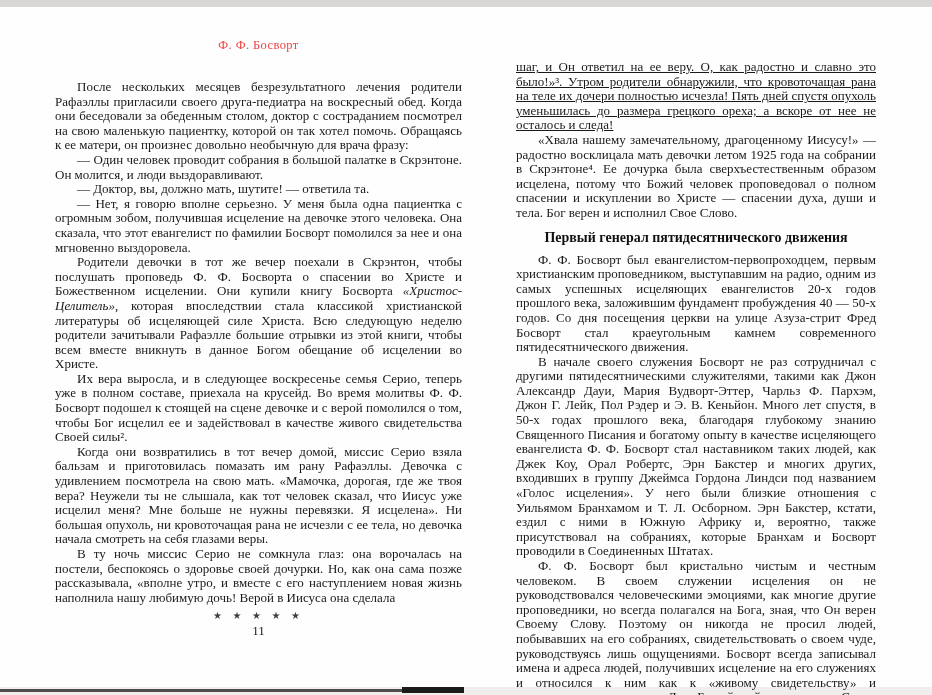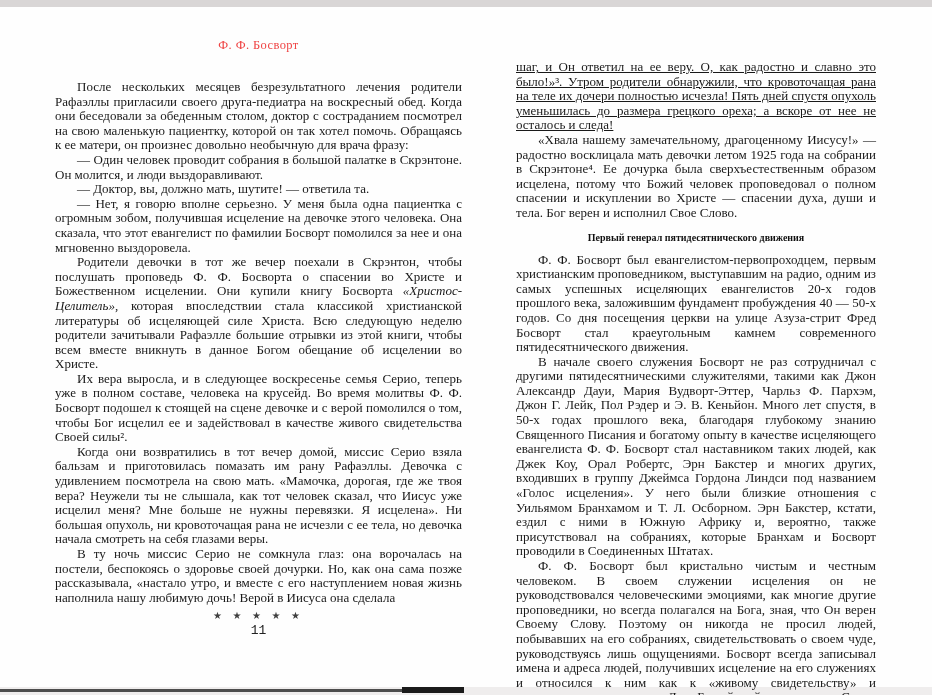--- a/index.html
+++ b/index.html
@@ -40,61 +40,60 @@
     text-indent:22px;
     color:#191919;
   }
   .para.no-indent{text-indent:0;text-decoration:underline;}
   .para i{font-style:italic;}
 
   .section-heading{
     margin:9px 0 7px 0;
     text-align:center;
     font-weight:bold;
-    font-size:10px;
+    font-size:14px;
     line-height:16px;
     color:#111;
   }
 
   .page-footer{margin-top:5px;text-align:center;}
   .footer-stars{
     font-size:10px;
     letter-spacing:4px;
     color:#3f3f3f;
     line-height:12px;
   }
   .page-number{
     font-size:13px;
     color:#222;
     line-height:15px;
     margin-top:1px;
-    font-family:Liberation Mono, monospace;
   }
 </style>
 </head>
 <body>
 
 <div id="canvas">
 
   <div class="scan-strip-top"></div>
   <div class="scan-strip-bottom"></div>
   <div class="page-edge-line"></div>
   <div class="page-edge-dark"></div>
 
   <div class="page" id="left-page">
     <div class="running-header">Ф. Ф. Босворт</div>
     <div class="page-body">
       <p class="para">После нескольких месяцев безрезультатного лечения родители Рафаэллы пригласили своего друга-педиатра на воскресный обед. Когда они беседовали за обеденным столом, доктор с состраданием посмотрел на свою маленькую пациентку, которой он так хотел помочь. Обращаясь к ее матери, он произнес довольно необычную для врача фразу:</p>
       <p class="para">— Один человек проводит собрания в большой палатке в Скрэнтоне. Он молится, и люди выздоравливают.</p>
       <p class="para">— Доктор, вы, должно мать, шутите! — ответила та.</p>
       <p class="para">— Нет, я говорю вполне серьезно. У меня была одна пациентка с огромным зобом, получившая исцеление на девочке этого человека. Она сказала, что этот евангелист по фамилии Босворт помолился за нее и она мгновенно выздоровела.</p>
       <p class="para"><span>Родители девочки в тот же вечер поехали в Скрэнтон, чтобы послушать проповедь Ф. Ф. Босворта о спасении во Христе и Божественном исцелении. Они купили книгу Босворта </span><i>«Христос-Целитель»</i><span>, которая впоследствии стала классикой христианской литературы об исцеляющей силе Христа. Всю следующую неделю родители зачитывали Рафаэлле большие отрывки из этой книги, чтобы всем вместе вникнуть в данное Богом обещание об исцелении во Христе.</span></p>
-      <p class="para">Их вера выросла, и в следующее воскресенье семья Серио, теперь уже в полном составе, человека на крусейд. Во время молитвы Ф. Ф. Босворт подошел к стоящей на сцене девочке и с верой помолился о том, чтобы Бог исцелил ее и задействовал в качестве живого свидетельства Своей силы².</p>
+      <p class="para">Их вера выросла, и в следующее воскресенье семья Серио, теперь уже в полном составе, приехала на крусейд. Во время молитвы Ф. Ф. Босворт подошел к стоящей на сцене девочке и с верой помолился о том, чтобы Бог исцелил ее и задействовал в качестве живого свидетельства Своей силы².</p>
       <p class="para">Когда они возвратились в тот вечер домой, миссис Серио взяла бальзам и приготовилась помазать им рану Рафаэллы. Девочка с удивлением посмотрела на свою мать. «Мамочка, дорогая, где же твоя вера? Неужели ты не слышала, как тот человек сказал, что Иисус уже исцелил меня? Мне больше не нужны перевязки. Я исцелена». Ни большая опухоль, ни кровоточащая рана не исчезли с ее тела, но девочка начала смотреть на себя глазами веры.</p>
-      <p class="para">В ту ночь миссис Серио не сомкнула глаз: она ворочалась на постели, беспокоясь о здоровье своей дочурки. Но, как она сама позже рассказывала, «настало утро, и вместе с его наступлением новая жизнь наполнила нашу любимую дочь! Верой в Иисуса она сделала</p>
+      <p class="para">В ту ночь миссис Серио не сомкнула глаз: она ворочалась на постели, беспокоясь о здоровье своей дочурки. Но, как она сама позже рассказывала, «вполне утро, и вместе с его наступлением новая жизнь наполнила нашу любимую дочь! Верой в Иисуса она сделала</p>
     </div>
     <div class="page-footer">
       <div class="footer-stars">★ ★ ★ ★ ★</div>
       <div class="page-number">11</div>
     </div>
   </div>
 
   <div class="page" id="right-page">
     <div class="page-body">
       <p class="para no-indent">шаг, и Он ответил на ее веру. О, как радостно и славно это было!»³. Утром родители обнаружили, что кровоточащая рана на теле их дочери полностью исчезла! Пять дней спустя опухоль уменьшилась до размера грецкого ореха; а вскоре от нее не осталось и следа!</p>

